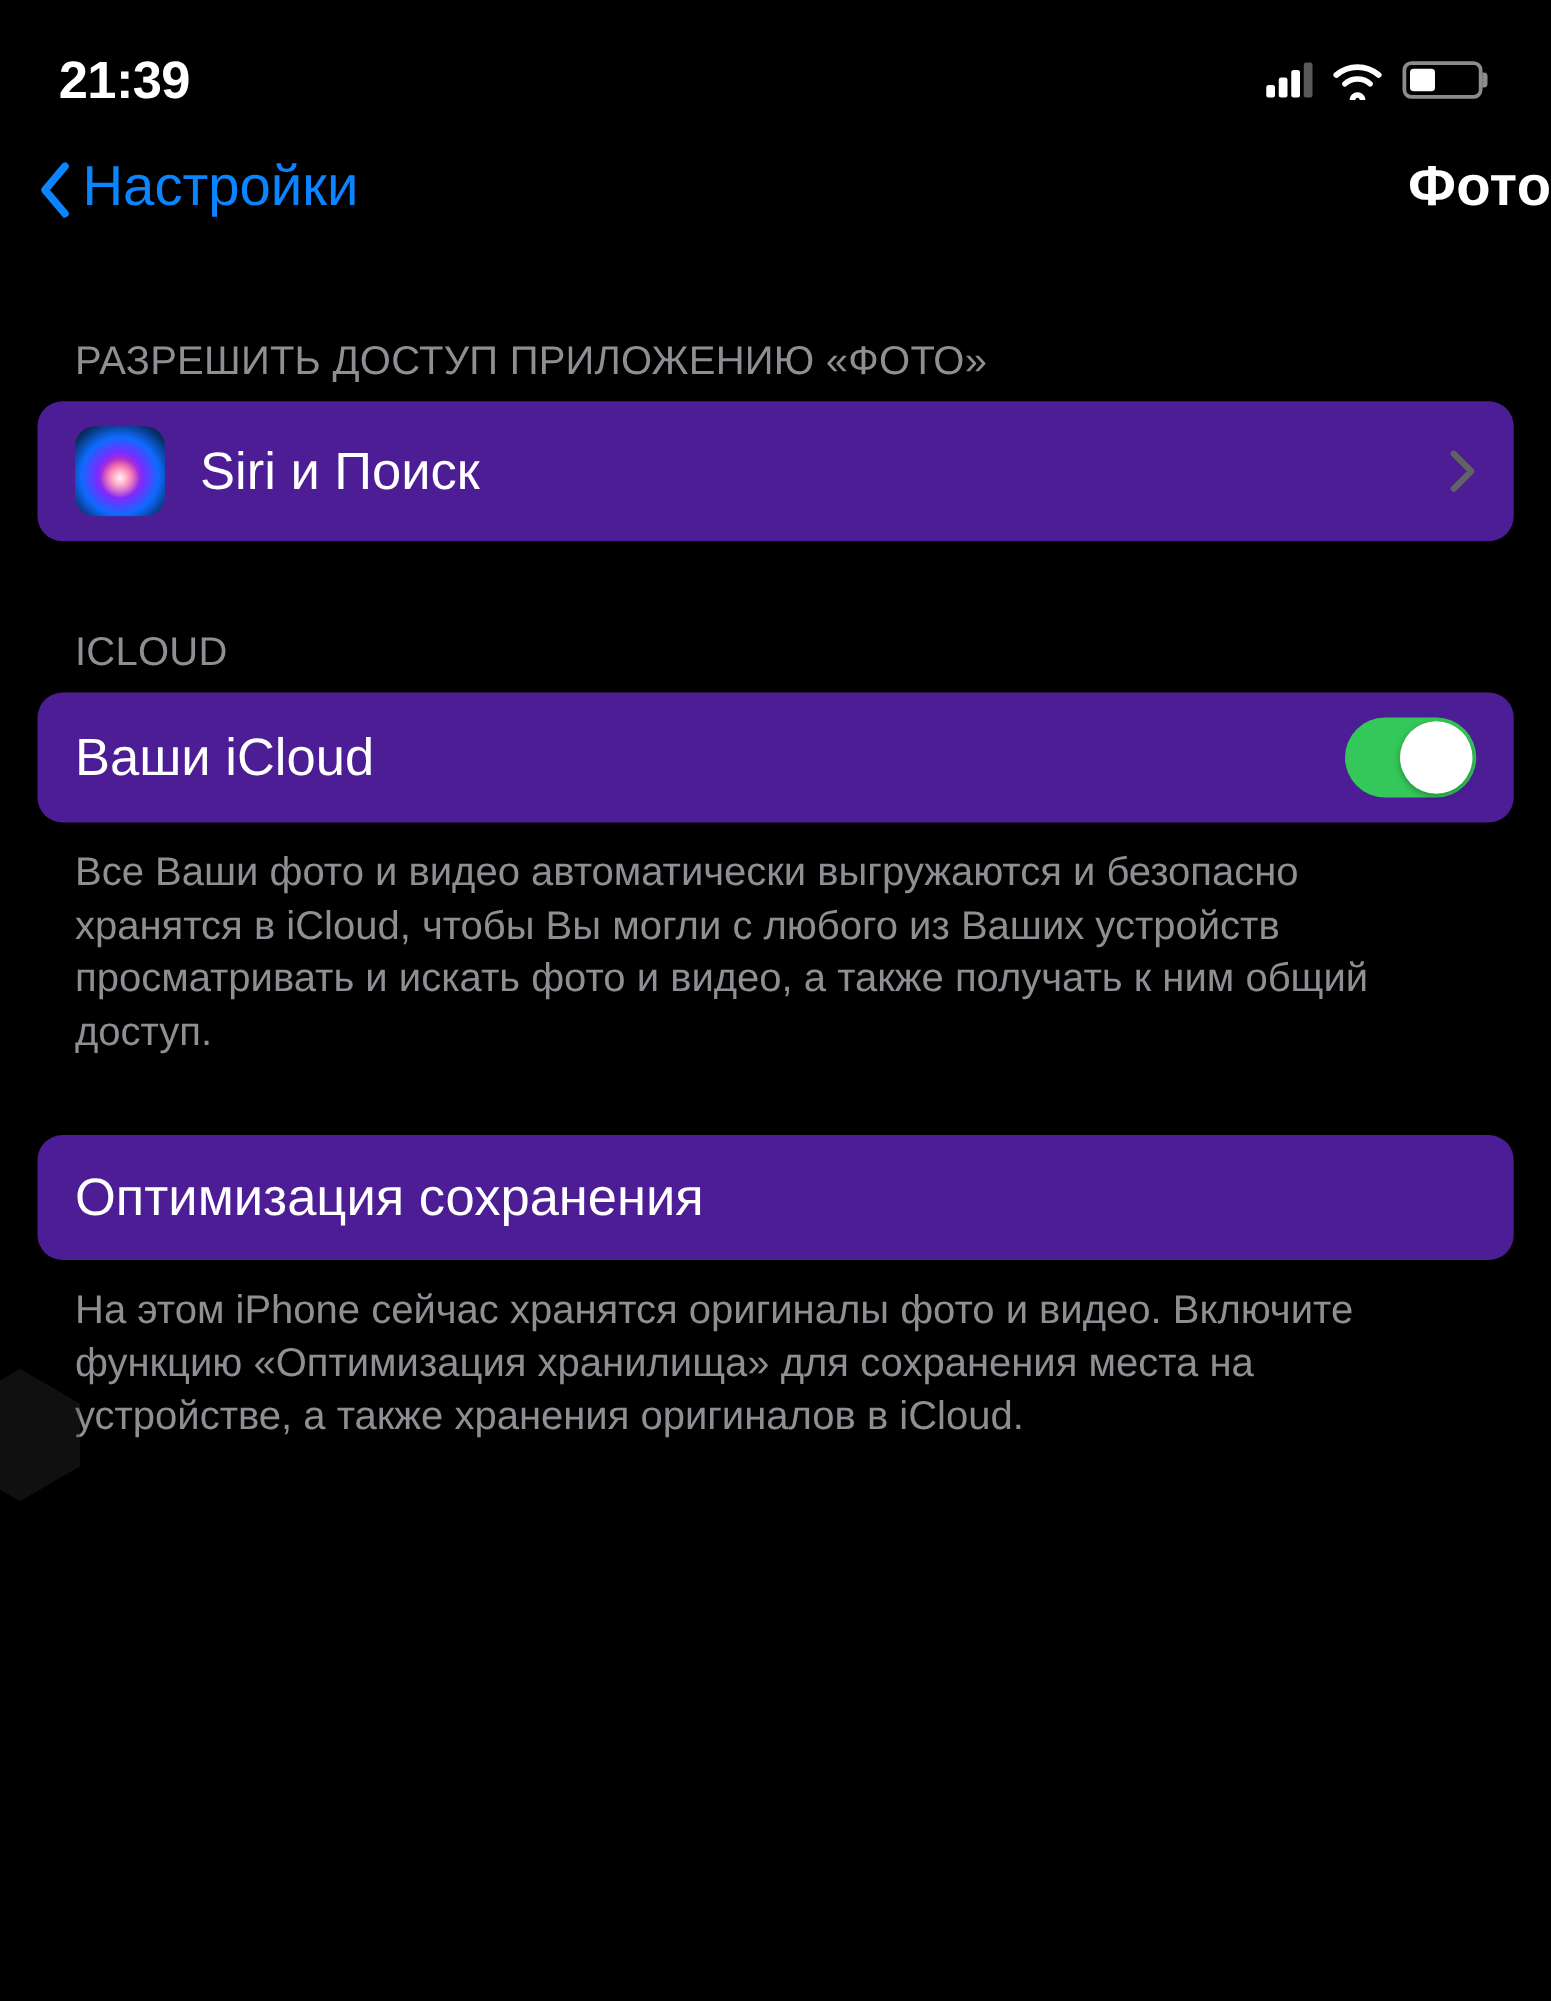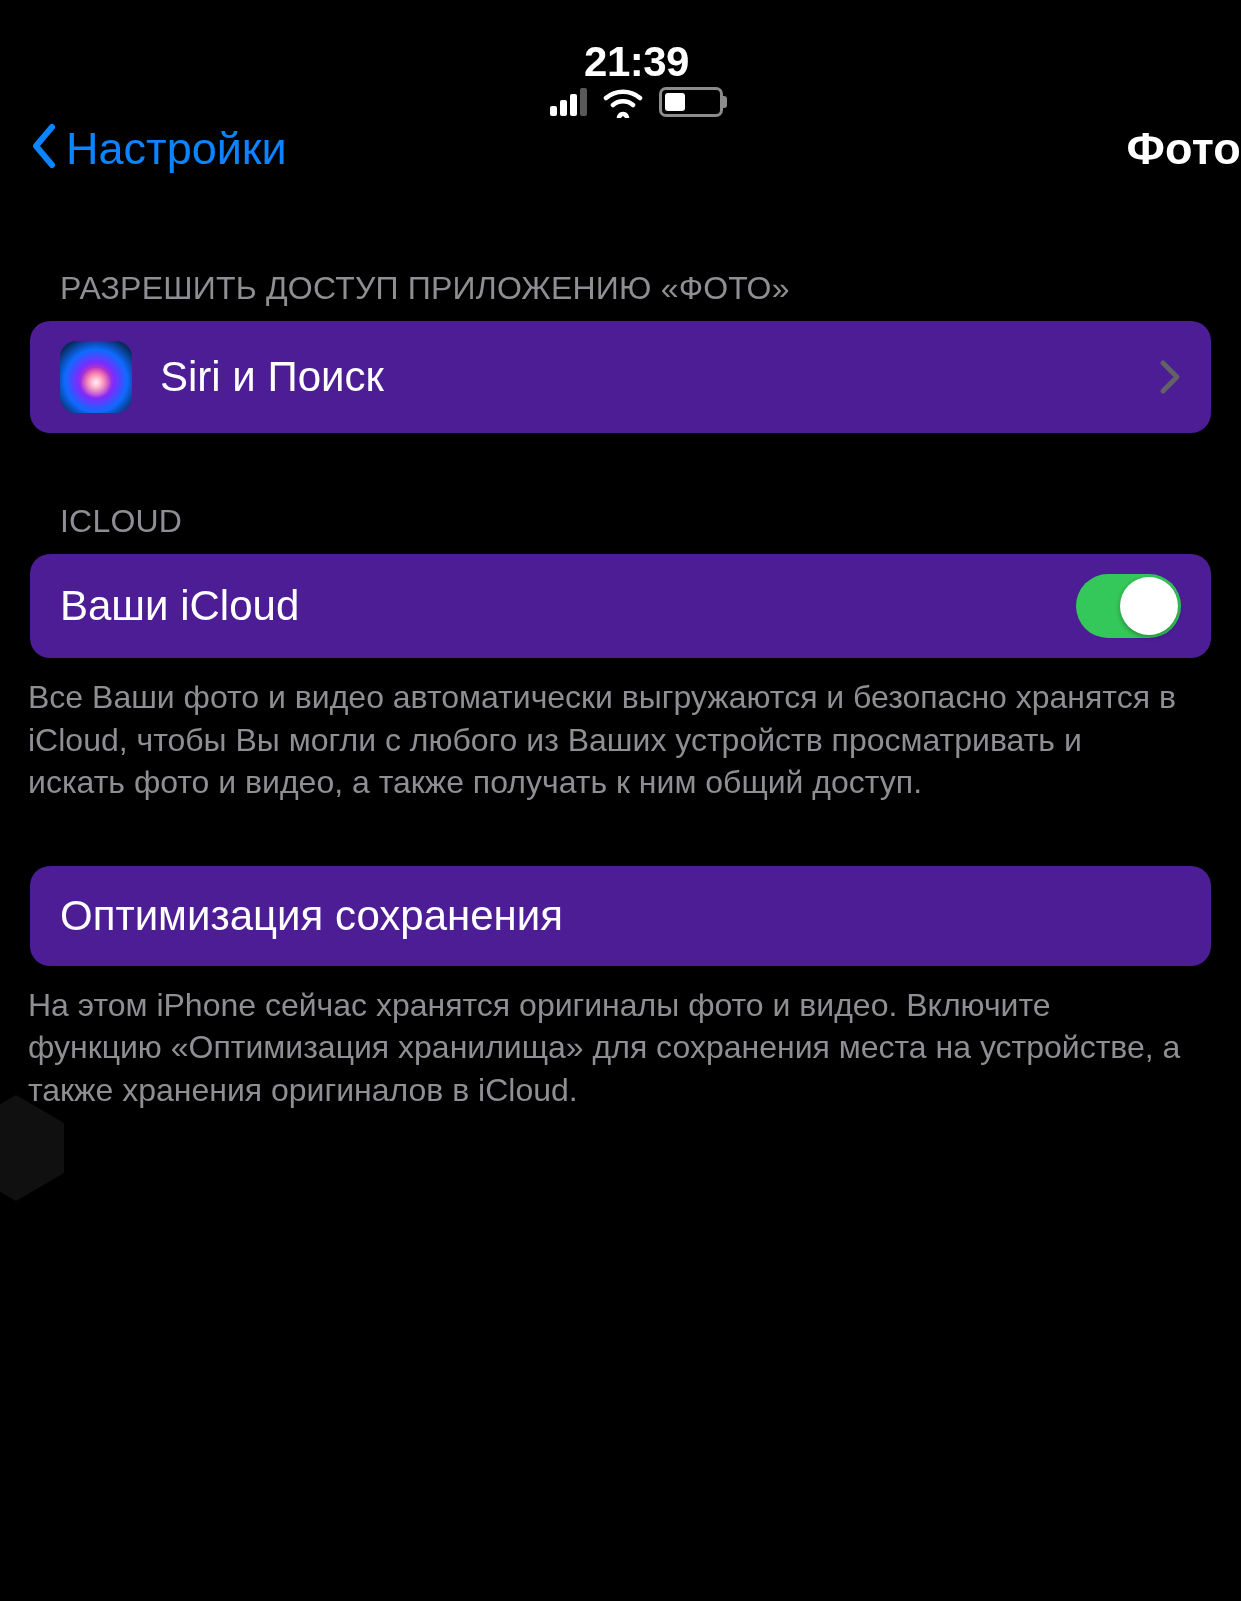--- a/index.html
+++ b/index.html
@@ -15,23 +15,22 @@
       width: 1241px;
       height: 1601px;
       overflow: hidden;
       position: relative;
     }
     
     .status-bar {
       display: flex;
       align-items: center;
       justify-content: space-between;
-      padding: 38px 55px 0 87px;
+      padding: 38px 55px 0 47px;
       height: 90px;
-      flex-direction: column;
     }
     .status-time {
       font-size: 42px;
       font-weight: 600;
       letter-spacing: -0.5px;
     }
     .status-icons {
       display: flex;
       align-items: center;
       gap: 14px;
@@ -79,21 +78,21 @@
     
     .nav-header {
       display: flex;
       align-items: center;
       padding: 55px 30px 48px 30px;
       position: relative;
       height: 110px;
     }
     .back-button {
       display: flex;
-      align-items: flex-start;
+      align-items: flex-end;
       gap: 8px;
       color: #0a84ff;
       font-size: 45px;
       font-weight: 400;
       cursor: pointer;
       z-index: 2;
     }
     .back-chevron {
       width: 28px;
       height: 46px;
@@ -184,21 +183,21 @@
       position: absolute;
       top: 3px;
       right: 3px;
       box-shadow: 0 2px 5px rgba(0,0,0,0.3);
     }
     
     .section-footer {
       font-size: 32px;
       color: #8e8e93;
       line-height: 1.33;
-      padding: 18px 60px 0 28px;
+      padding: 18px 60px 0 60px;
     }
     
     .checkmark {
       width: 40px;
       height: 40px;
       flex-shrink: 0;
     }
     .checkmark svg path { stroke: #0a84ff; stroke-width: 5; fill: none; stroke-linecap: round; stroke-linejoin: round; }
     .gap-top-lg { margin-top: 62px; }
     

